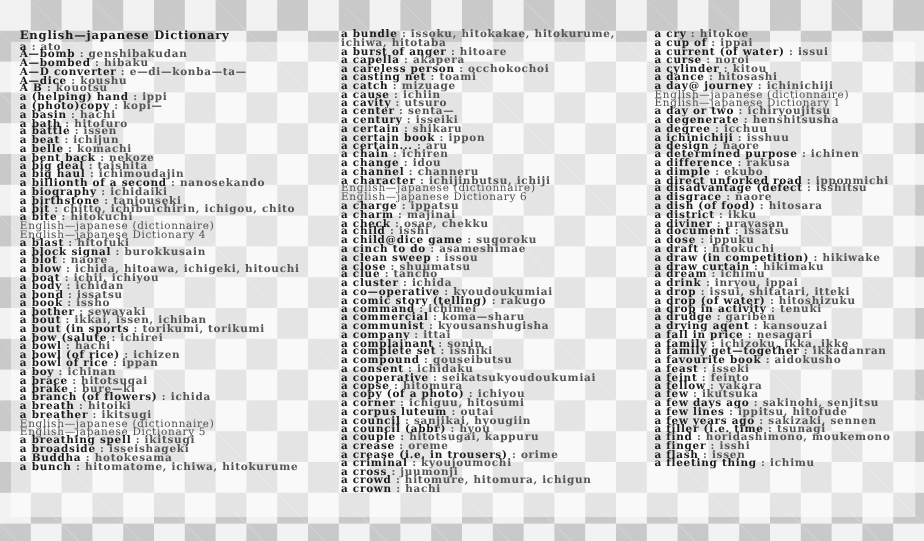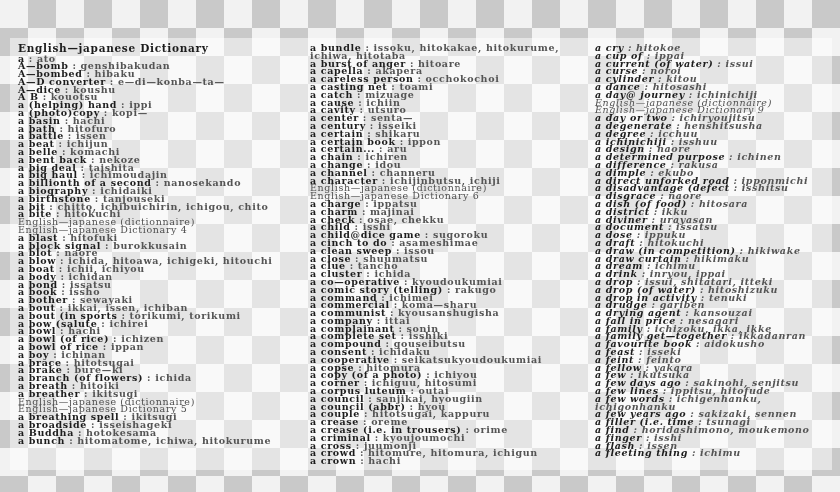--- a/index.html
+++ b/index.html
@@ -17,24 +17,24 @@
     background-image:
       linear-gradient(45deg, var(--checker-dark) 25%, transparent 25%, transparent 75%, var(--checker-dark) 75%),
       linear-gradient(45deg, var(--checker-dark) 25%, transparent 25%, transparent 75%, var(--checker-dark) 75%);
     background-position:0 0, 28px 28px;
     background-size:56px 56px;
   }
   .backdrop{
     position:absolute;left:10px;top:38px;width:822px;height:432px;
     background:rgba(255,255,255,0.5);
   }
-  .col{position:absolute;top:44px;}
+  .col{position:absolute;top:28px;}
   .col-1{left:18px;width:286px;}
   .col-2{left:310px;width:281px;}
-  .col-3{left:595px;width:243px;font-style:italic;}
+  .col-3{left:595px;width:243px;}
   .page-title{
     font-weight:bold;font-size:10.5px;line-height:9.5px;letter-spacing:0.7px;
     color:var(--headword);margin-bottom:1px;
   }
   .entry{
     font-weight:bold;font-size:9.5px;line-height:7.8px;letter-spacing:0.65px;
     color:var(--headword);
   }
   .entry .def{color:var(--reading);}
   .entry .sep{color:var(--reading);}
@@ -155,21 +155,21 @@
   </div>
 <div class="col col-3">
     <div class="entry"><span class="head">a cry</span><span class="sep"> : </span><span class="def">hitokoe</span></div>
     <div class="entry"><span class="head">a cup of</span><span class="sep"> : </span><span class="def">ippai</span></div>
     <div class="entry"><span class="head">a current (of water)</span><span class="sep"> : </span><span class="def">issui</span></div>
     <div class="entry"><span class="head">a curse</span><span class="sep"> : </span><span class="def">noroi</span></div>
     <div class="entry"><span class="head">a cylinder</span><span class="sep"> : </span><span class="def">kitou</span></div>
     <div class="entry"><span class="head">a dance</span><span class="sep"> : </span><span class="def">hitosashi</span></div>
     <div class="entry"><span class="head">a day@ journey</span><span class="sep"> : </span><span class="def">ichinichiji</span></div>
     <div class="entry note">English—japanese (dictionnaire)</div>
-    <div class="entry note">English—japanese Dictionary 9</div>
+    <div class="entry note">English—japanese Dictionary 1</div>
     <div class="entry"><span class="head">a day or two</span><span class="sep"> : </span><span class="def">ichiryoujitsu</span></div>
     <div class="entry"><span class="head">a degenerate</span><span class="sep"> : </span><span class="def">henshitsusha</span></div>
     <div class="entry"><span class="head">a degree</span><span class="sep"> : </span><span class="def">icchuu</span></div>
     <div class="entry"><span class="head">a ichinichiji</span><span class="sep"> : </span><span class="def">isshuu</span></div>
     <div class="entry"><span class="head">a design</span><span class="sep"> : </span><span class="def">naore</span></div>
     <div class="entry"><span class="head">a determined purpose</span><span class="sep"> : </span><span class="def">ichinen</span></div>
     <div class="entry"><span class="head">a difference</span><span class="sep"> : </span><span class="def">rakusa</span></div>
     <div class="entry"><span class="head">a dimple</span><span class="sep"> : </span><span class="def">ekubo</span></div>
     <div class="entry"><span class="head">a direct unforked road</span><span class="sep"> : </span><span class="def">ipponmichi</span></div>
     <div class="entry"><span class="head">a disadvantage (defect</span><span class="sep"> : </span><span class="def">isshitsu</span></div>
@@ -192,20 +192,19 @@
     <div class="entry"><span class="head">a fall in price</span><span class="sep"> : </span><span class="def">nesagari</span></div>
     <div class="entry"><span class="head">a family</span><span class="sep"> : </span><span class="def">ichizoku, ikka, ikke</span></div>
     <div class="entry"><span class="head">a family get—together</span><span class="sep"> : </span><span class="def">ikkadanran</span></div>
     <div class="entry"><span class="head">a favourite book</span><span class="sep"> : </span><span class="def">aidokusho</span></div>
     <div class="entry"><span class="head">a feast</span><span class="sep"> : </span><span class="def">isseki</span></div>
     <div class="entry"><span class="head">a feint</span><span class="sep"> : </span><span class="def">feinto</span></div>
     <div class="entry"><span class="head">a fellow</span><span class="sep"> : </span><span class="def">yakara</span></div>
     <div class="entry"><span class="head">a few</span><span class="sep"> : </span><span class="def">ikutsuka</span></div>
     <div class="entry"><span class="head">a few days ago</span><span class="sep"> : </span><span class="def">sakinohi, senjitsu</span></div>
     <div class="entry"><span class="head">a few lines</span><span class="sep"> : </span><span class="def">ippitsu, hitofude</span></div>
-    <div class="entry"><span class="head">a few words</span><span class="sep"> : </span><span class="def">ichigenhanku, ichigonhanku</span></div>
     <div class="entry"><span class="head">a few years ago</span><span class="sep"> : </span><span class="def">sakizaki, sennen</span></div>
     <div class="entry"><span class="head">a filler (i.e. time</span><span class="sep"> : </span><span class="def">tsunagi</span></div>
     <div class="entry"><span class="head">a find</span><span class="sep"> : </span><span class="def">horidashimono, moukemono</span></div>
     <div class="entry"><span class="head">a finger</span><span class="sep"> : </span><span class="def">isshi</span></div>
     <div class="entry"><span class="head">a flash</span><span class="sep"> : </span><span class="def">issen</span></div>
     <div class="entry"><span class="head">a fleeting thing</span><span class="sep"> : </span><span class="def">ichimu</span></div>
   </div>
 
 </body></html>

